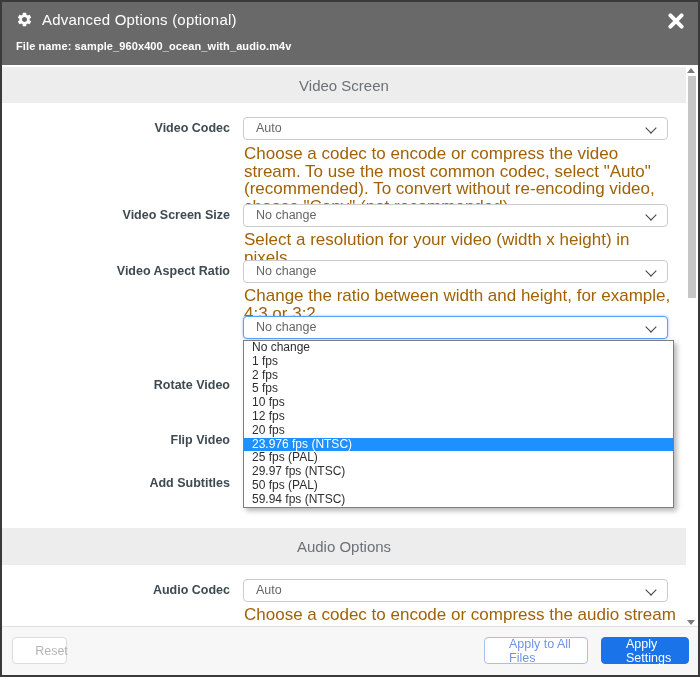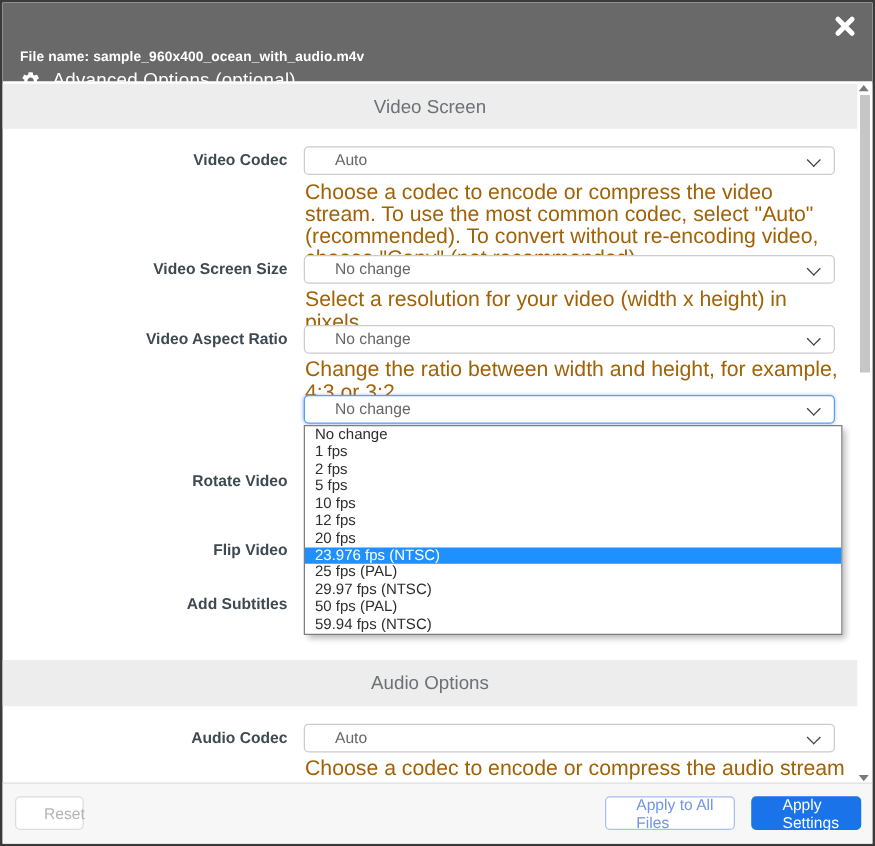--- a/index.html
+++ b/index.html
@@ -1,35 +1,35 @@
 <!DOCTYPE html>
 <html><head>
 <meta charset="utf-8">
 <style>
   html,body{margin:0;padding:0;background:#fff;font-family:"Liberation Sans",sans-serif;}
   .modal{position:relative;width:700px;height:677px;box-sizing:border-box;border:2px solid #3a3a3a;background:#fff;overflow:hidden;}
 
   
   .hdr{position:absolute;left:0;top:0;right:0;height:63px;background:#696969;color:#fff;}
-  .hdr-title-row{position:absolute;left:14px;top:9px;display:flex;align-items:flex-end;gap:9px;margin-top:45px;}
+  .hdr-title-row{position:absolute;left:14px;top:9px;display:flex;align-items:flex-end;gap:9px;}
   .gear{width:17px;height:17px;display:block;}
   .hdr-title{font-size:15px;color:#fff;letter-spacing:.2px;}
   .hdr-close{position:absolute;right:13px;top:10px;width:18px;height:18px;cursor:pointer;}
   .hdr-file{position:absolute;left:14px;top:38px;font-size:11px;font-weight:bold;color:#fff;letter-spacing:.1px;}
 
   
   .band{position:absolute;left:0;right:12px;height:36px;background:#ededed;display:flex;align-items:center;justify-content:center;font-size:15px;color:#6b7177;}
   .band1{top:65px;}
   .band2{top:526px;height:37px;}
 
   
   .lbl{position:absolute;left:0;width:228px;text-align:right;font-size:12.5px;font-weight:bold;color:#3e4a52;}
 
   
-  .sel{position:absolute;left:241px;width:425px;height:23px;box-sizing:border-box;border:1px solid #ccc;border-radius:4px;background:#fff;font-size:12.5px;color:#666;line-height:21px;padding-left:24px;cursor:pointer;}
+  .sel{position:absolute;left:241px;width:425px;height:23px;box-sizing:border-box;border:1px solid #ccc;border-radius:4px;background:#fff;font-size:12.5px;color:#666;line-height:21px;padding-left:12px;cursor:pointer;}
   .sel .chev{position:absolute;right:12px;top:6px;width:7px;height:7px;border-right:1.8px solid #3b3f45;border-bottom:1.8px solid #3b3f45;transform:rotate(45deg);}
   .sel.focused{border:1px solid #57a0f5;box-shadow:0 0 3px rgba(66,133,244,.55);}
 
   
   .help{position:absolute;left:242px;width:432px;font-size:17px;line-height:17.5px;color:#a16207;}
 
   
   .dd{position:absolute;left:241px;top:338px;width:431px;box-sizing:border-box;background:#fff;border:1px solid #7e7e7e;box-shadow:3px 3px 5px rgba(0,0,0,.28);z-index:5;}
   .dd-item{height:13.8px;line-height:13.9px;font-size:12px;color:#2e2e2e;padding-left:8px;white-space:nowrap;cursor:default;}
   .dd-item.hl{background:#1e90ff;color:#fff;}

